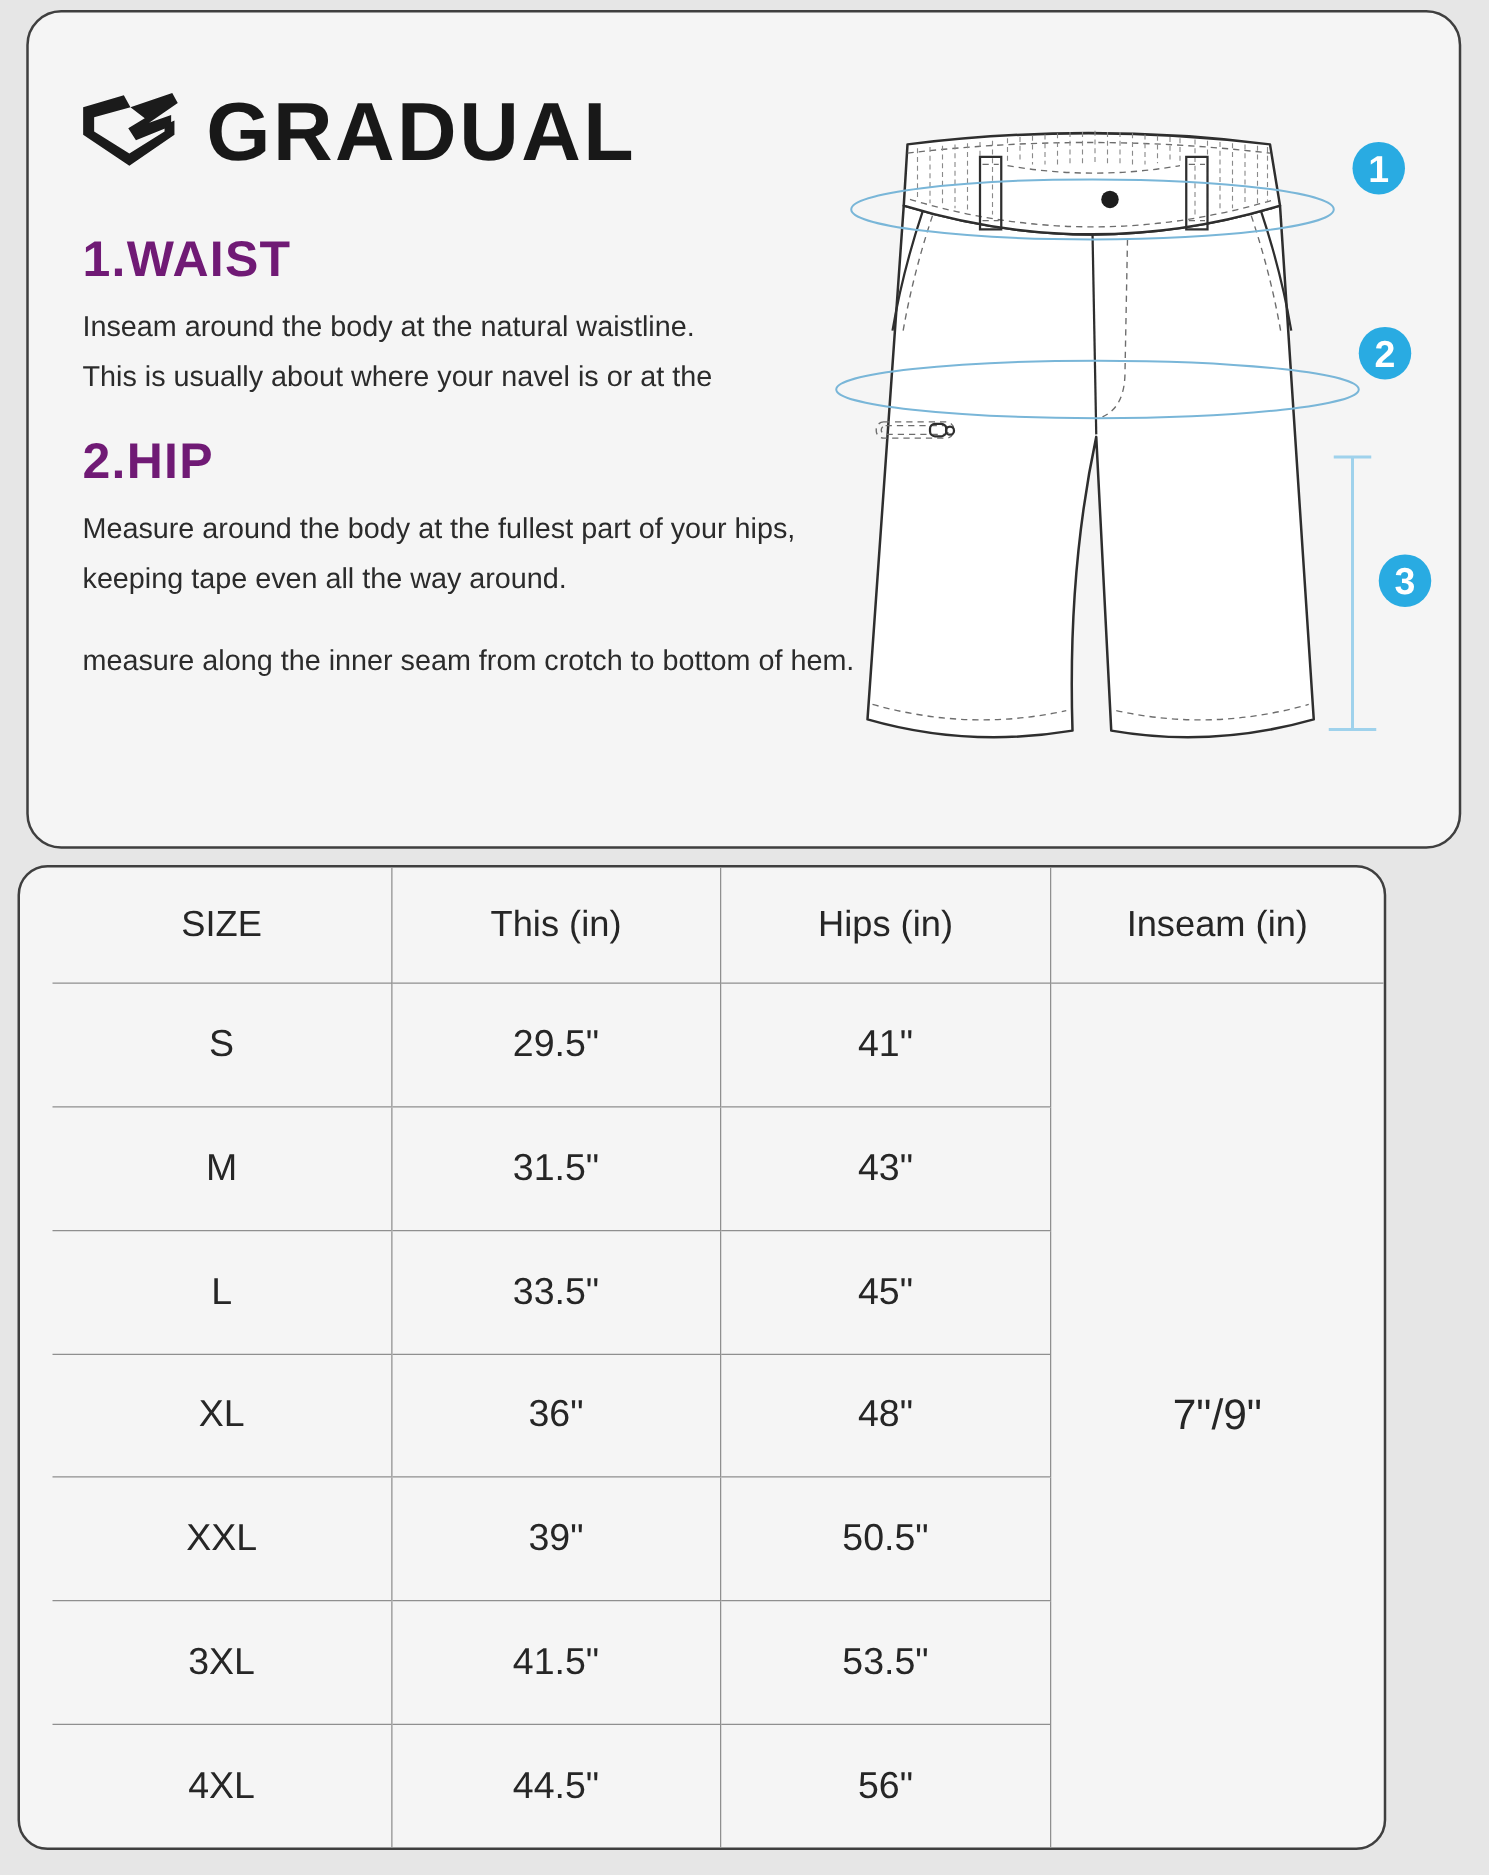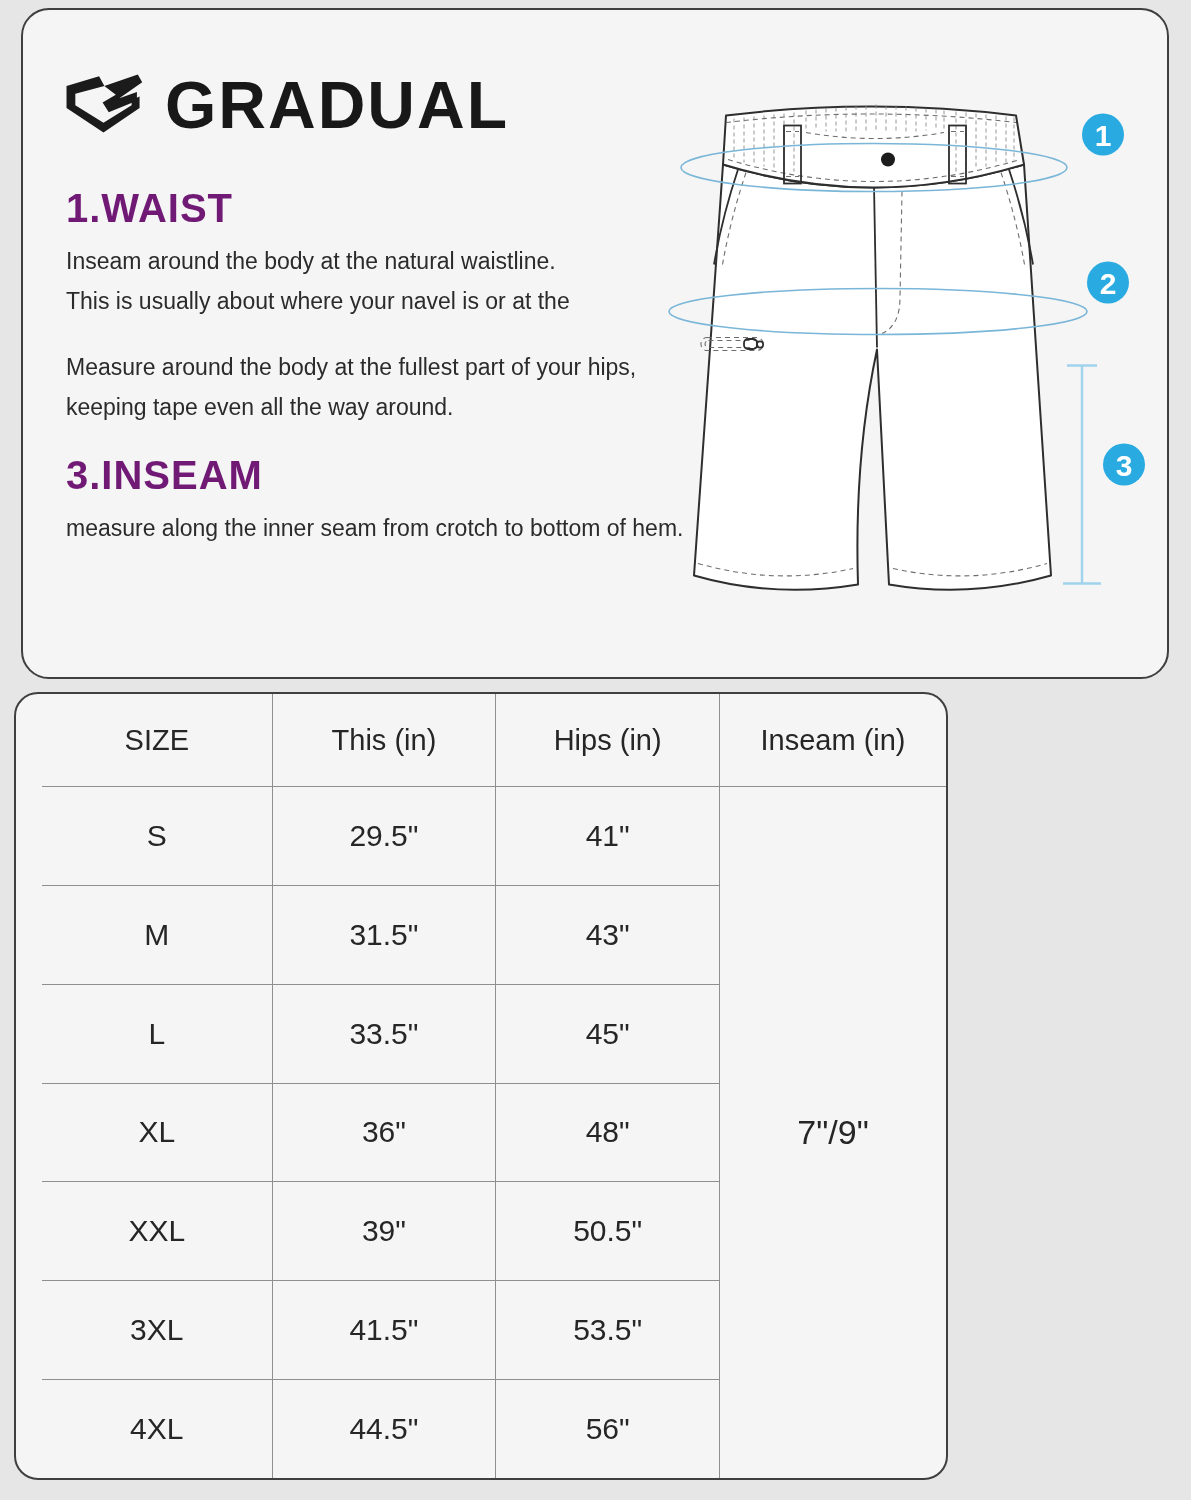--- a/index.html
+++ b/index.html
@@ -6,21 +6,21 @@
   .page{
     position:relative;width:1191px;height:1500px;overflow:hidden;
     background:#e6e6e6;color:#1f1f1f;
     font-family:"Liberation Sans",sans-serif;
   }
   .panel{
     position:absolute;background:#f5f5f5;
     border:2px solid #3f3f3f;box-sizing:border-box;
   }
   .top-panel{left:21px;top:8px;width:1148px;height:671px;border-radius:28px;}
-  .table-panel{left:14px;top:692px;width:934px;height:788px;border-radius:24px;overflow:hidden;padding-left:26px;}
+  .table-panel{left:14px;top:692px;width:1095px;height:788px;border-radius:24px;overflow:hidden;padding-left:26px;}
 
   
   .logo{position:absolute;left:40px;top:60px;display:flex;align-items:flex-start;}
   .logo-mark{width:88px;height:74px;flex:0 0 auto;}
   .logo-text{
     font-size:66px;font-weight:700;letter-spacing:2px;color:#181818;
     line-height:70px;margin-left:14px;
   }
 
   
@@ -75,25 +75,25 @@
       <span class="logo-text">GRADUAL</span>
     </div>
 
     <div class="instructions">
       <div class="sec">
         <h2 class="sec-heading">1.WAIST</h2>
         <div class="sec-line">Inseam around the body at the natural waistline.</div>
         <div class="sec-line">This is usually about where your navel is or at the</div>
       </div>
       <div class="sec">
+        <h2 class="sec-heading">2.HIP</h2>
         <div class="sec-line">Measure around the body at the fullest part of your hips,</div>
         <div class="sec-line">keeping tape even all the way around.</div>
       </div>
       <div class="sec">
-        <h2 class="sec-heading">3.INSEAM</h2>
         <div class="sec-line">measure along the inner seam from crotch to bottom of hem.</div>
       </div>
     </div>
 
     <svg class="diagram" viewBox="0 0 500 515">
 
       <path class="outline" d="M67,67 L38,478 Q118,501 202,487 Q198,360 221,252 Q226,360 233,487 Q314,501 395,478 L368,67 Q218,113 67,67 Z"></path>
 
       <path class="sline" d="M218,88 L221,250"></path>
       <path class="stitch" d="M246,94 L244,200 Q244,228 226,236"></path>

